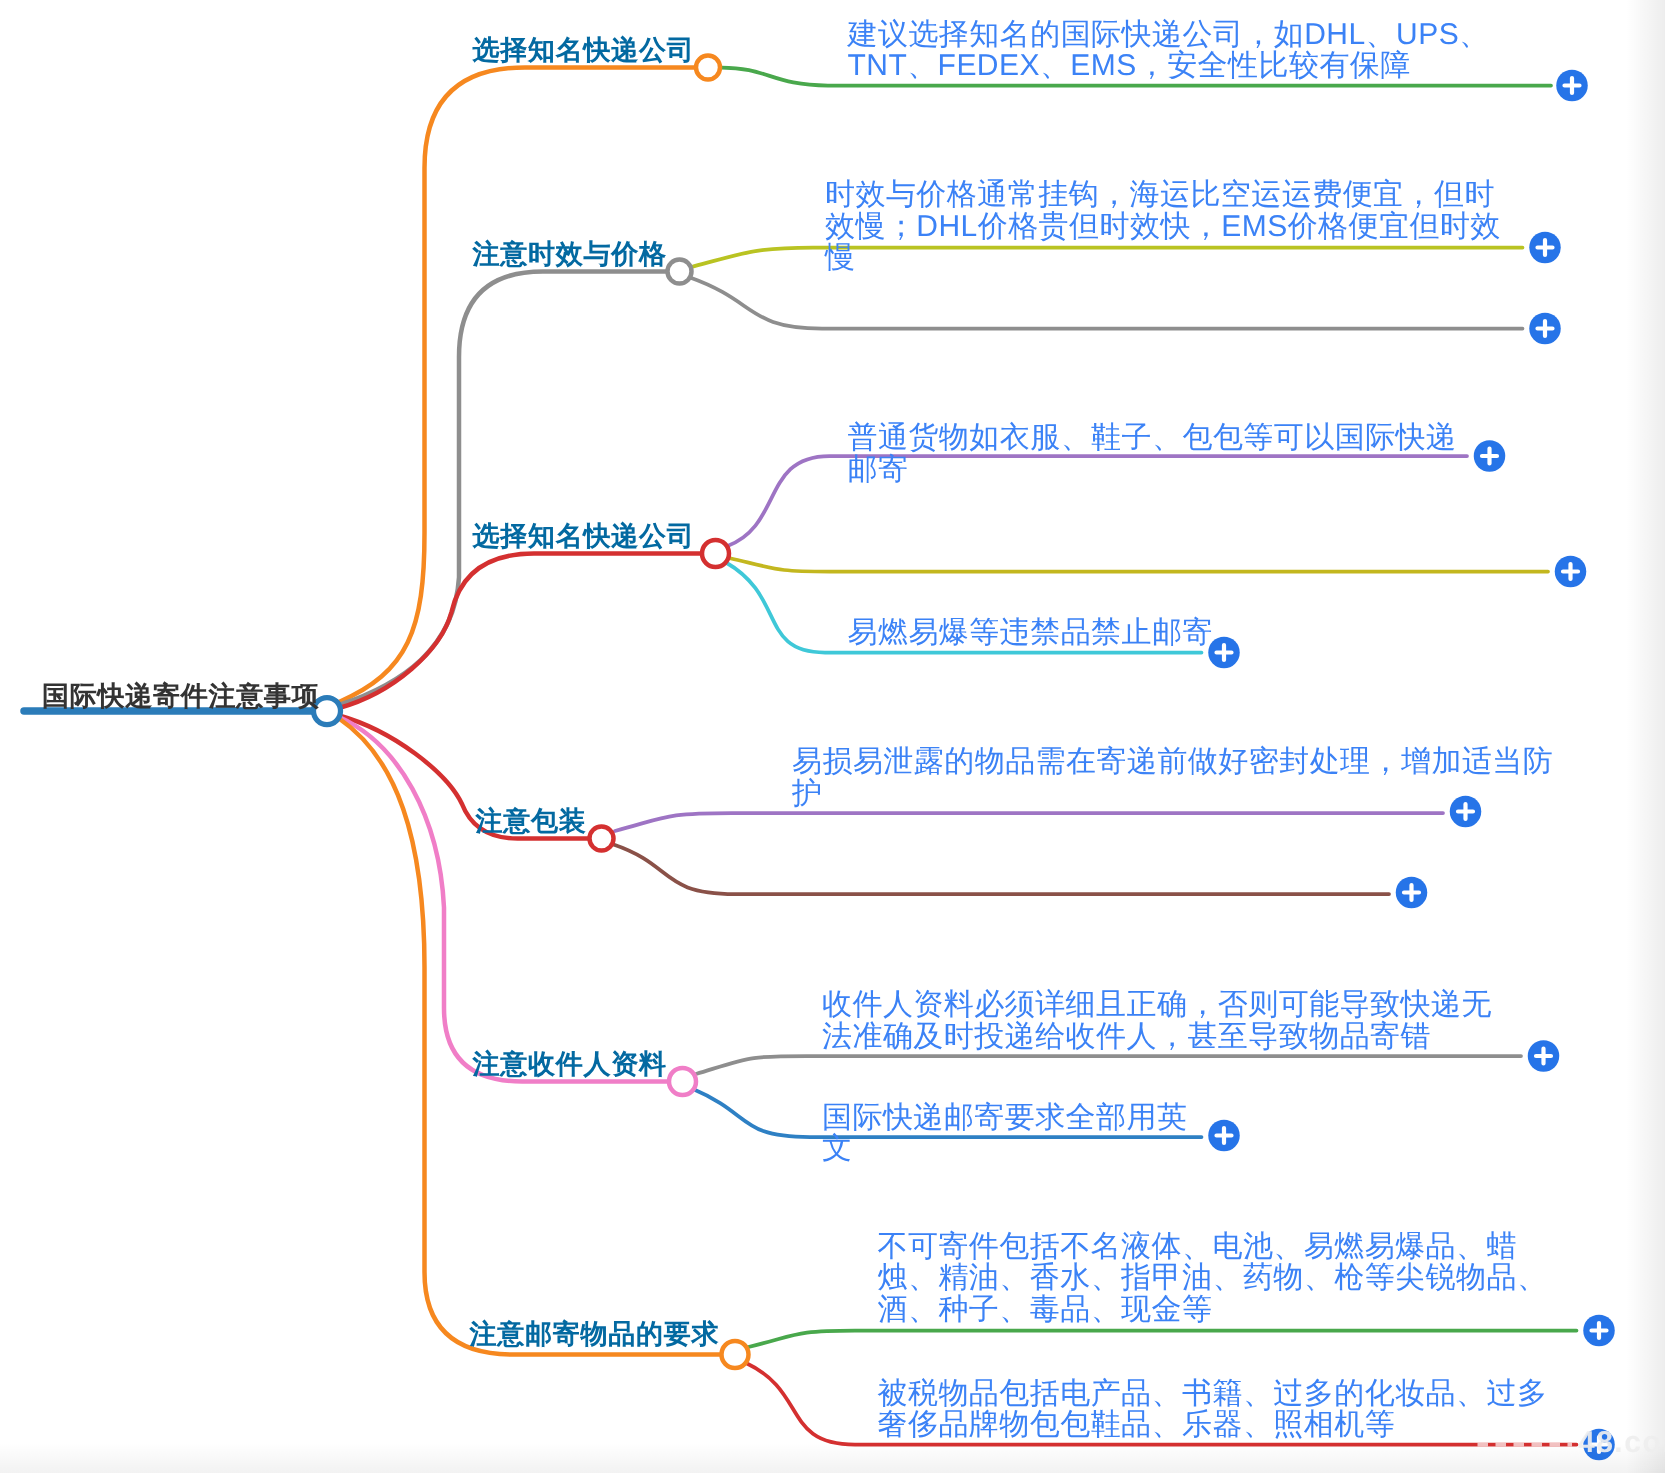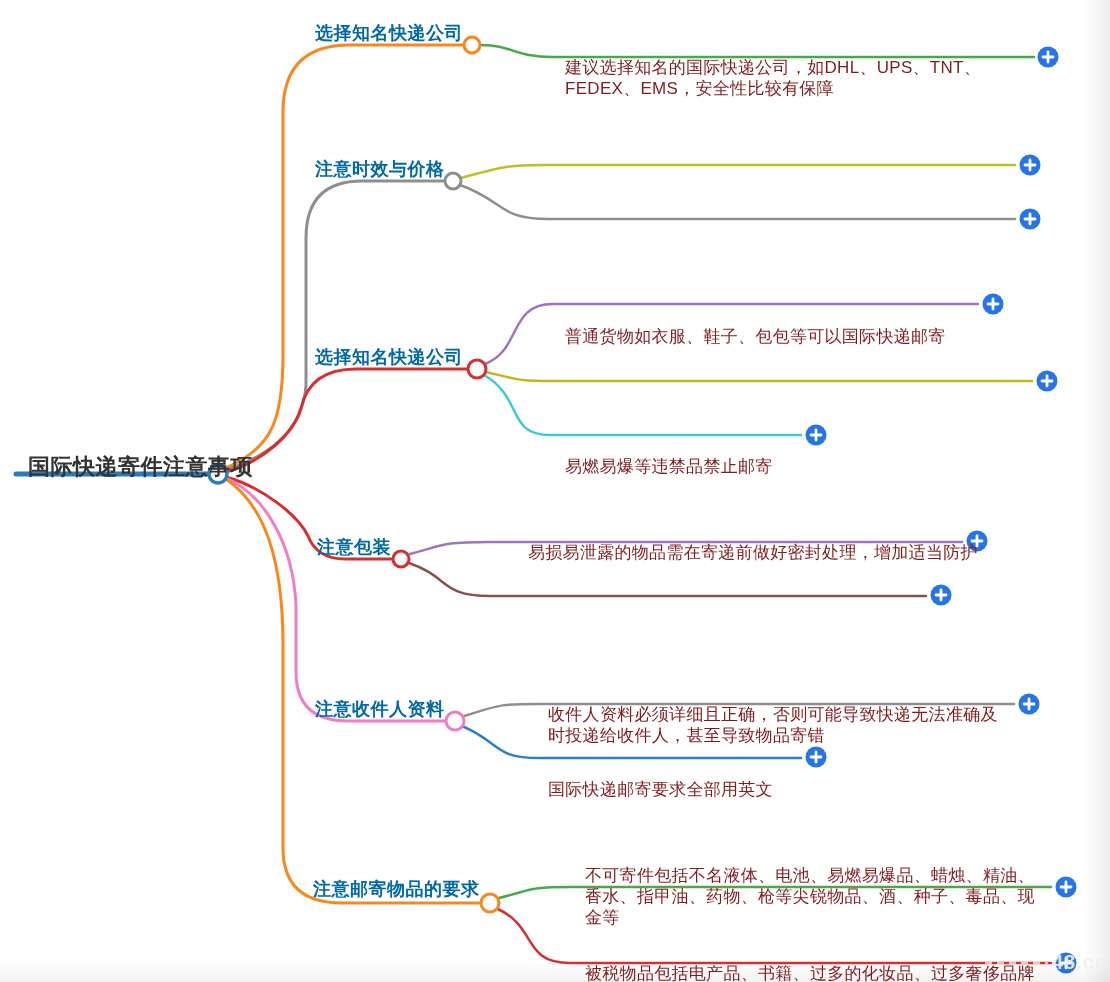--- a/index.html
+++ b/index.html
@@ -2,30 +2,30 @@
 <html><head>
 <meta charset="utf-8">
 <style>
   html,body{margin:0;padding:0;background:#fff;}
   .canvas{
     position:relative;width:1110px;height:982px;overflow:hidden;background:#ffffff;
     font-family:"Liberation Sans","DejaVu Sans",sans-serif;
   }
   .canvas svg{position:absolute;left:0;top:0;}
   .rlabel{
-    position:absolute;font-size:22px;font-weight:bold;color:#333;
+    position:absolute;font-size:18px;font-weight:bold;color:#333;
     letter-spacing:.5px;white-space:nowrap;z-index:3;text-align:right;
   }
   .blabel{
     position:absolute;font-size:18px;font-weight:bold;color:#0369a1;
     letter-spacing:.5px;white-space:nowrap;z-index:3;
   }
   .leaf{
-    position:absolute;font-size:17px;line-height:21px;color:#7f1d1d;
-    letter-spacing:.3px;z-index:3;margin-top:44px;
+    position:absolute;font-size:20px;line-height:21px;color:#3b82f6;
+    letter-spacing:.3px;z-index:3;
   }
   .watermark{
     position:absolute;left:1052px;top:951px;z-index:5;
     font-size:20px;font-weight:bold;color:rgba(238,238,238,.92);
     letter-spacing:1px;white-space:nowrap;
   }
   .page-shadow-right{position:absolute;right:0;top:0;width:26px;height:100%;z-index:1;
     background:linear-gradient(to right,rgba(0,0,0,0),rgba(0,0,0,.07));}
   .page-shadow-bottom{position:absolute;left:0;bottom:0;width:100%;height:20px;z-index:1;
     background:linear-gradient(to bottom,rgba(0,0,0,0),rgba(0,0,0,.05));}
@@ -122,20 +122,21 @@
   <div class="rlabel" style="left:28px;top:452px">国际快递寄件注意事项</div>
 
   <div class="blabel" style="left:315px;top:21px">选择知名快递公司</div>
   <div class="blabel" style="left:315px;top:157px">注意时效与价格</div>
   <div class="blabel" style="left:315px;top:345px">选择知名快递公司</div>
   <div class="blabel" style="left:317px;top:535px">注意包装</div>
   <div class="blabel" style="left:315px;top:697px">注意收件人资料</div>
   <div class="blabel" style="left:313px;top:877px">注意邮寄物品的要求</div>
 
   <div class="leaf" style="left:565px;top:13px;width:455px">建议选择知名的国际快递公司，如DHL、UPS、TNT、FEDEX、EMS，安全性比较有保障</div>
+  <div class="leaf" style="left:550px;top:120px;width:465px">时效与价格通常挂钩，海运比空运运费便宜，但时效慢；DHL价格贵但时效快，EMS价格便宜但时效慢</div>
   <div class="leaf" style="left:565px;top:282px;width:420px">普通货物如衣服、鞋子、包包等可以国际快递邮寄</div>
   <div class="leaf" style="left:565px;top:412px;width:260px">易燃易爆等违禁品禁止邮寄</div>
   <div class="leaf" style="left:528px;top:498px;width:520px">易损易泄露的物品需在寄递前做好密封处理，增加适当防护</div>
   <div class="leaf" style="left:548px;top:660px;width:465px">收件人资料必须详细且正确，否则可能导致快递无法准确及时投递给收件人，甚至导致物品寄错</div>
   <div class="leaf" style="left:548px;top:735px;width:260px">国际快递邮寄要求全部用英文</div>
   <div class="leaf" style="left:585px;top:821px;width:460px">不可寄件包括不名液体、电池、易燃易爆品、蜡烛、精油、香水、指甲油、药物、枪等尖锐物品、酒、种子、毒品、现金等</div>
   <div class="leaf" style="left:585px;top:919px;width:460px">被税物品包括电产品、书籍、过多的化妆品、过多奢侈品牌物包包鞋品、乐器、照相机等</div>
 
   <div class="watermark">48.com</div>
 

